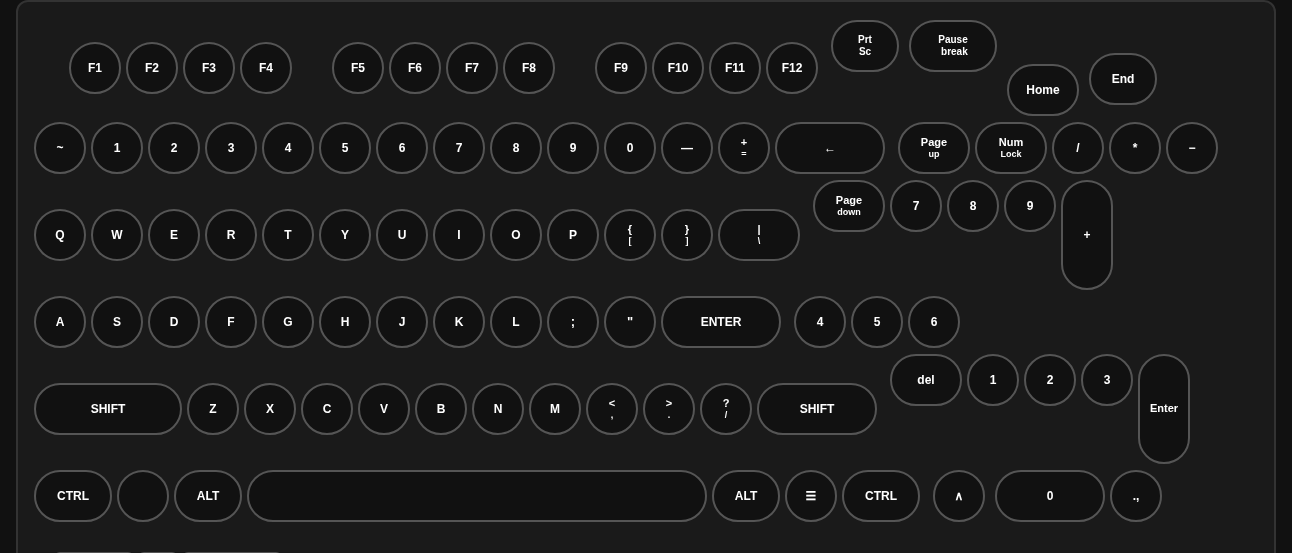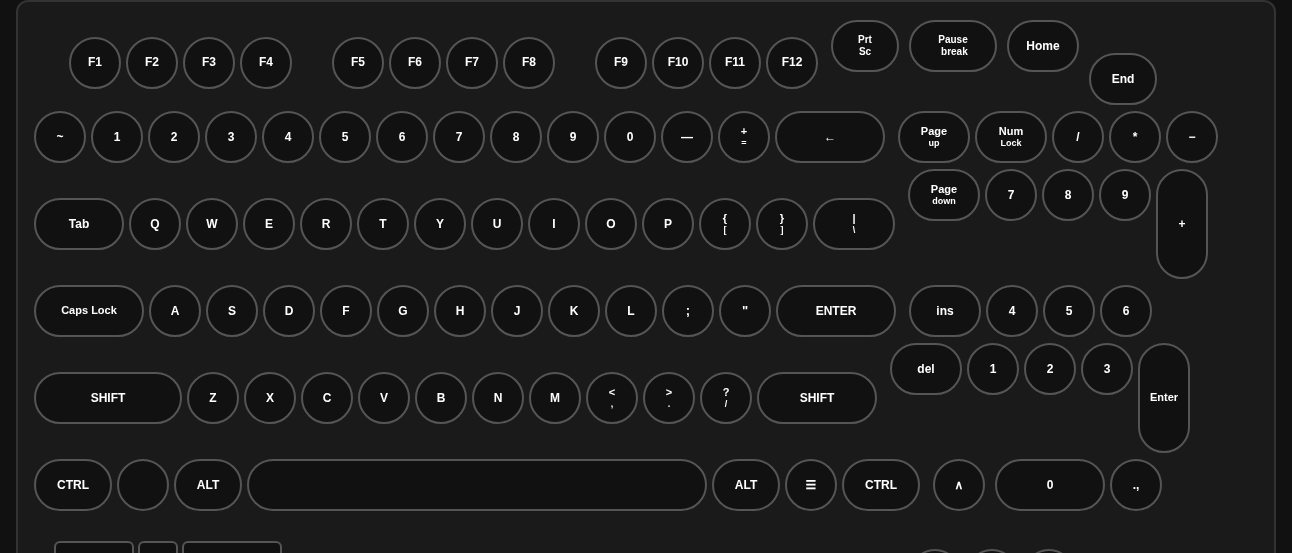--- a/index.html
+++ b/index.html
@@ -68,21 +68,21 @@
     .key-numpad-0 { width: 110px; border-radius: 26px; }
     .key-numpad-enter { width: 52px; height: 110px; border-radius: 26px; }
     .key-numpad-plus { width: 52px; height: 110px; border-radius: 26px; }
     .key-pageup { width: 70px; }
     .key-numlock { width: 70px; }
     .key-del { width: 70px; }
     .key-ins { width: 70px; }
     .key-prtsc { width: 68px; }
     .key-scrlk { width: 68px; }
     .key-pausebr { width: 80px; }
-    .key-home { width: 68px; }
+    .key-home { width: 68px; margin-top: 44px; }
     .key-end { width: 68px; }
     .touchpad-area {
       display: flex;
       gap: 4px;
       align-items: center;
       margin-left: 20px;
     }
     .touchpad-btn {
       background: #111;
       border: 2px solid #555;
@@ -148,21 +148,20 @@
       <div style="margin-left:8px; display:flex; gap:5px;">
         <div class="key key-pageup wide" style="width:72px;font-size:11px;">Page<br><span style="font-size:9px;">up</span></div>
         <div class="key key-numlock wide" style="width:72px;font-size:11px;text-align:center;">Num<br><span style="font-size:9px;">Lock</span></div>
         <div class="key">/</div>
         <div class="key">*</div>
         <div class="key">−</div>
       </div>
     </div>
 
     <div class="key-row">
-      <div class="key key-tab wide" style="width:90px;">Tab</div>
       <div class="key">Q</div>
       <div class="key">W</div>
       <div class="key">E</div>
       <div class="key">R</div>
       <div class="key">T</div>
       <div class="key">Y</div>
       <div class="key">U</div>
       <div class="key">I</div>
       <div class="key">O</div>
       <div class="key">P</div>
@@ -172,35 +171,33 @@
       <div style="margin-left:8px; display:flex; gap:5px;">
         <div class="key key-pageup wide" style="width:72px;font-size:11px;">Page<br><span style="font-size:9px;">down</span></div>
         <div class="key">7</div>
         <div class="key">8</div>
         <div class="key">9</div>
         <div class="key key-numpad-plus rect" style="width:52px; height:110px; border-radius:26px; display:flex; align-items:center; justify-content:center;">+</div>
       </div>
     </div>
 
     <div class="key-row">
-      <div class="key key-capslock wide" style="width:110px; font-size:11px;">Caps Lock</div>
       <div class="key">A</div>
       <div class="key">S</div>
       <div class="key">D</div>
       <div class="key">F</div>
       <div class="key">G</div>
       <div class="key">H</div>
       <div class="key">J</div>
       <div class="key">K</div>
       <div class="key">L</div>
       <div class="key" style="font-size:13px;">;</div>
       <div class="key" style="font-size:13px;">"</div>
       <div class="key key-enter wide" style="width:120px;">ENTER</div>
       <div style="margin-left:8px; display:flex; gap:5px;">
-        <div class="key key-ins wide" style="width:72px;">ins</div>
         <div class="key">4</div>
         <div class="key">5</div>
         <div class="key">6</div>
       </div>
     </div>
 
     <div class="key-row">
       <div class="key key-shift-left wide" style="width:148px;">SHIFT</div>
       <div class="key">Z</div>
       <div class="key">X</div>

